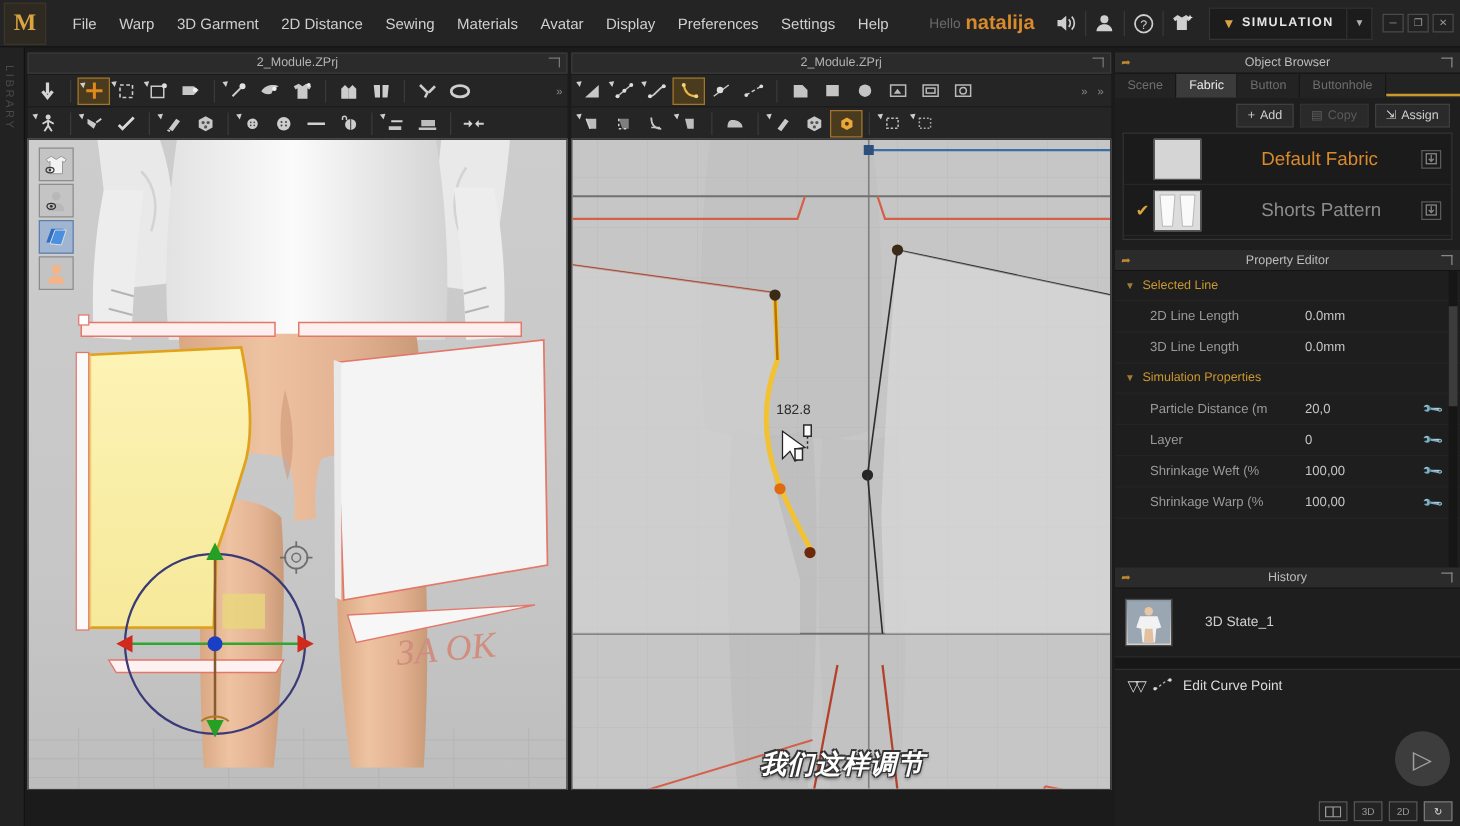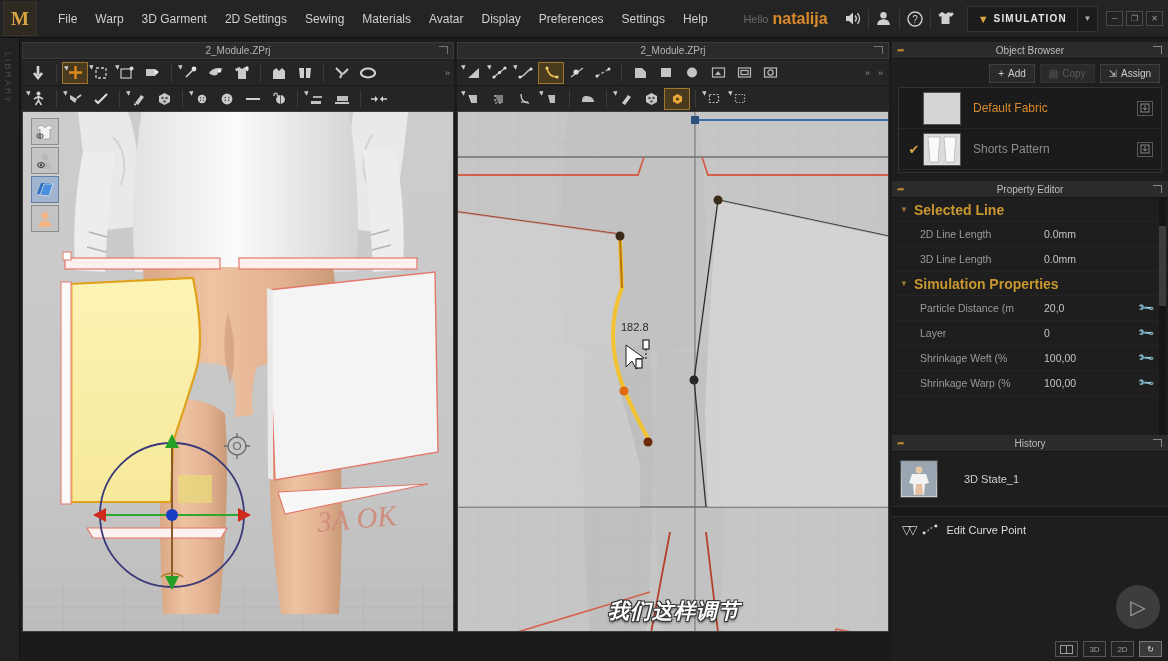--- a/index.html
+++ b/index.html
@@ -160,41 +160,41 @@
   }
   .oa-btn.dis { color: #5b5b5b; border-color: #313131; }
 
   .obj-list { background: #1b1b1b; border: 1px solid #333; margin: 0 6px; }
   .obj-row {
     height: 41px; display: flex; align-items: center; padding: 0 6px;
     border-bottom: 1px solid #262626; position: relative;
   }
   .obj-check { width: 18px; color: #d9a441; font-size: 13px; text-align: center; }
   .obj-thumb { width: 38px; height: 33px; background: #d5d5d5; border: 1px solid #555; }
-  .obj-name { margin-left: 12px; font-size: 12px; }
+  .obj-name { font-size: 15px; padding-left: 48px; }
   .obj-name.hl { color: #d98a2b; }
   .obj-name.dim { color: #8c8c8c; }
   .obj-save {
     position: absolute; right: 8px; width: 16px; height: 15px;
     border: 1px solid #5a5a5a; display:flex; align-items:center; justify-content:center;
   }
 
   .prop-row {
     height: 25px; display: flex; align-items: center; position: relative;
     border-bottom: 1px solid #242424; padding-left: 12px;
   }
   .prop-row .lbl { color: #9a9a9a; font-size: 10.5px; }
   .prop-row .val { position: absolute; left: 152px; color: #c4c4c4; font-size: 10.5px; }
   .prop-row.indent { padding-left: 28px; }
   .group-row {
     height: 24px; display: flex; align-items: center; gap: 6px; padding-left: 8px;
     border-bottom: 1px solid #242424;
   }
   .group-row .caret { color: #9e7a33; font-size: 8px; }
-  .group-row .gtitle { color: #c9972f; font-size: 14px; font-weight: bold; }
+  .group-row .gtitle { color: #c9972f; font-size: 10px; }
   .wrench { position: absolute; right: 14px; color: #8a8a8a; font-size: 11px; transform: rotate(-40deg); }
   .pscroll {
     position: absolute; right: 2px; top: 0; width: 7px; bottom: 0; background: #161616;
   }
   .pscroll .thumb { position: absolute; left: 0; width: 7px; background: #3c3c3c; }
 
   .hist-row { height: 22px; display: flex; align-items: center; padding: 0 8px; position: relative; }
   .hist-row .lbl { color: #d2d2d2; font-size: 10.5px; }
   .hist-item { height: 54px; display: flex; align-items: center; padding: 0 8px; gap: 26px; }
   .hist-thumb {
@@ -239,21 +239,21 @@
 <body>
 
 <div id="app">
 
   <div class="menubar">
     <div class="logo">M</div>
     <div class="menu-items">
       <div class="menu-item">File</div>
       <div class="menu-item">Warp</div>
       <div class="menu-item">3D Garment</div>
-      <div class="menu-item">2D Settings</div>
+      <div class="menu-item">2D Distance</div>
       <div class="menu-item">Sewing</div>
       <div class="menu-item">Materials</div>
       <div class="menu-item">Avatar</div>
       <div class="menu-item">Display</div>
       <div class="menu-item">Preferences</div>
       <div class="menu-item">Settings</div>
       <div class="menu-item">Help</div>
     </div>
 
     <div class="menubar-right">
@@ -863,20 +863,27 @@
     </div>
   </div>
 
   <div class="rdock">
 
     <div class="dock-head">
       <span class="pin">➦</span>
       <span class="ttl">Object Browser</span>
       <span class="popout"></span>
     </div>
+    <div class="tabs">
+      <div class="tab">Scene</div>
+      <div class="tab active">Fabric</div>
+      <div class="tab">Button</div>
+      <div class="tab">Buttonhole</div>
+      <div class="tab-fill"></div>
+    </div>
     <div class="obj-actions">
       <div class="oa-btn">
         <span>+</span>
         <span>Add</span>
       </div>
       <div class="oa-btn dis">
         <span>▤</span>
         <span>Copy</span>
       </div>
       <div class="oa-btn">

